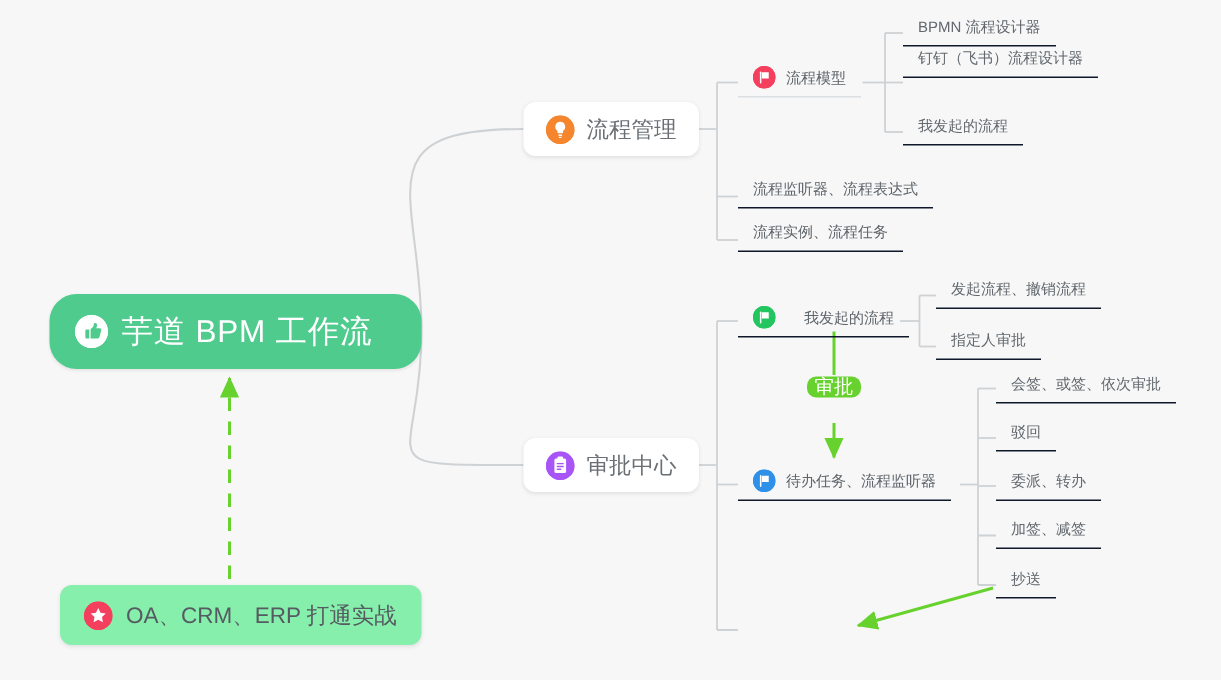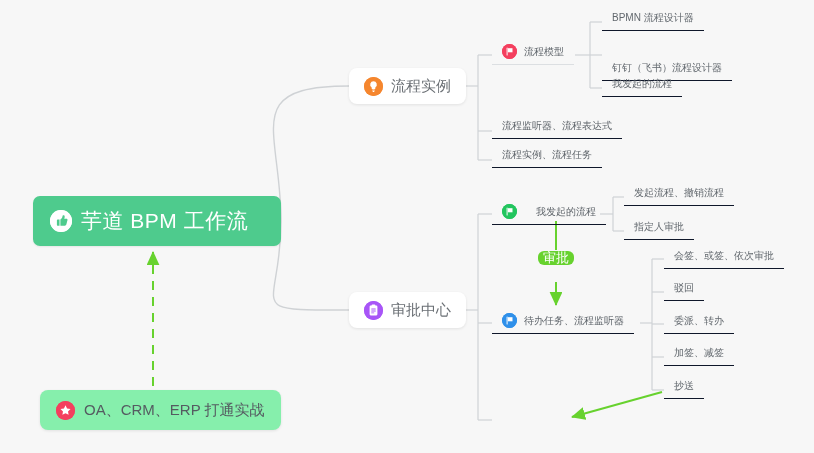--- a/index.html
+++ b/index.html
@@ -10,21 +10,21 @@
     overflow: hidden;
   }
   #stage { position: relative; width: 814px; height: 453px; }
 
   svg.links { position: absolute; inset: 0; width: 814px; height: 453px; pointer-events: none; }
 
   
   .root-node {
     position: absolute; left: 33px; top: 196px;
     width: 248px; height: 50px;
-    background: #4ecb8d; border-radius: 7px;
+    background: #4ecb8d; border-radius: 18px;
     display: flex; align-items: center; gap: 9px;
     padding: 0 17px;
     box-shadow: 0 1px 2px rgba(0,0,0,.07);
   }
   .root-label { color: #ffffff; font-size: 21px; letter-spacing: .5px; white-space: nowrap; }
 
   
   .branch-card {
     position: absolute;
     background: #ffffff; border-radius: 8px;
@@ -147,39 +147,39 @@
 
   <div class="branch-card" style="left:349px; top:68px;">
     <span class="ic" style="background:#f5862e;">
       <svg width="19" height="19" viewBox="0 0 19 19">
         <circle cx="9.5" cy="9.5" r="9.5" fill="#f5862e"></circle>
         <path d="M9.5 4.2a3.3 3.3 0 0 0-1.9 6v1.1c0 .3.3.6.6.6h2.6c.3 0 .6-.3.6-.6v-1.1a3.3 3.3 0 0 0-1.9-6z" fill="#ffffff"></path>
         <rect x="8.2" y="12.6" width="2.6" height="1" rx=".5" fill="#ffffff"></rect>
         <rect x="8.5" y="14.1" width="2" height=".9" rx=".45" fill="#ffffff"></rect>
       </svg>
     </span>
-    <span class="branch-label">流程实例</span>
+    <span class="branch-label">流程管理</span>
   </div>
 
   <div class="leaf" style="left:492px; top:41px; display:flex; align-items:center; gap:7px; border-bottom-color:#dcdfe2;">
     <span class="ic sm" style="background:#f43f5e;">
       <svg width="15" height="15" viewBox="0 0 15 15">
         <circle cx="7.5" cy="7.5" r="7.5" fill="#f43f5e"></circle>
         <rect x="4.6" y="3.6" width="1" height="8" rx=".5" fill="#ffffff"></rect>
         <path d="M5.9 4.2h4.6v4.1H5.9z" fill="#ffffff"></path>
       </svg>
     </span>
     <span>流程模型</span>
   </div>
 
   <div class="leaf" style="left:492px; top:116px;">流程监听器、流程表达式</div>
   <div class="leaf" style="left:492px; top:145px;">流程实例、流程任务</div>
 
   <div class="leaf sub" style="left:602px; top:8px;">BPMN 流程设计器</div>
-  <div class="leaf sub" style="left:602px; top:58px;">钉钉（飞书）流程设计器</div>
+  <div class="leaf sub" style="left:602px; top:29px;">钉钉（飞书）流程设计器</div>
   <div class="leaf sub" style="left:602px; top:74px;">我发起的流程</div>
 
   <div class="branch-card" style="left:349px; top:292px;">
     <span class="ic" style="background:#a855f7;">
       <svg width="19" height="19" viewBox="0 0 19 19">
         <circle cx="9.5" cy="9.5" r="9.5" fill="#a855f7"></circle>
         <rect x="5.6" y="4.6" width="7.8" height="9.8" rx="1.1" fill="#ffffff"></rect>
         <rect x="7.6" y="3.4" width="3.8" height="2.2" rx=".9" fill="#ffffff"></rect>
         <rect x="7.1" y="7.6" width="4.8" height=".95" rx=".45" fill="#a855f7"></rect>
         <rect x="7.1" y="9.5" width="4.8" height=".95" rx=".45" fill="#a855f7"></rect>

